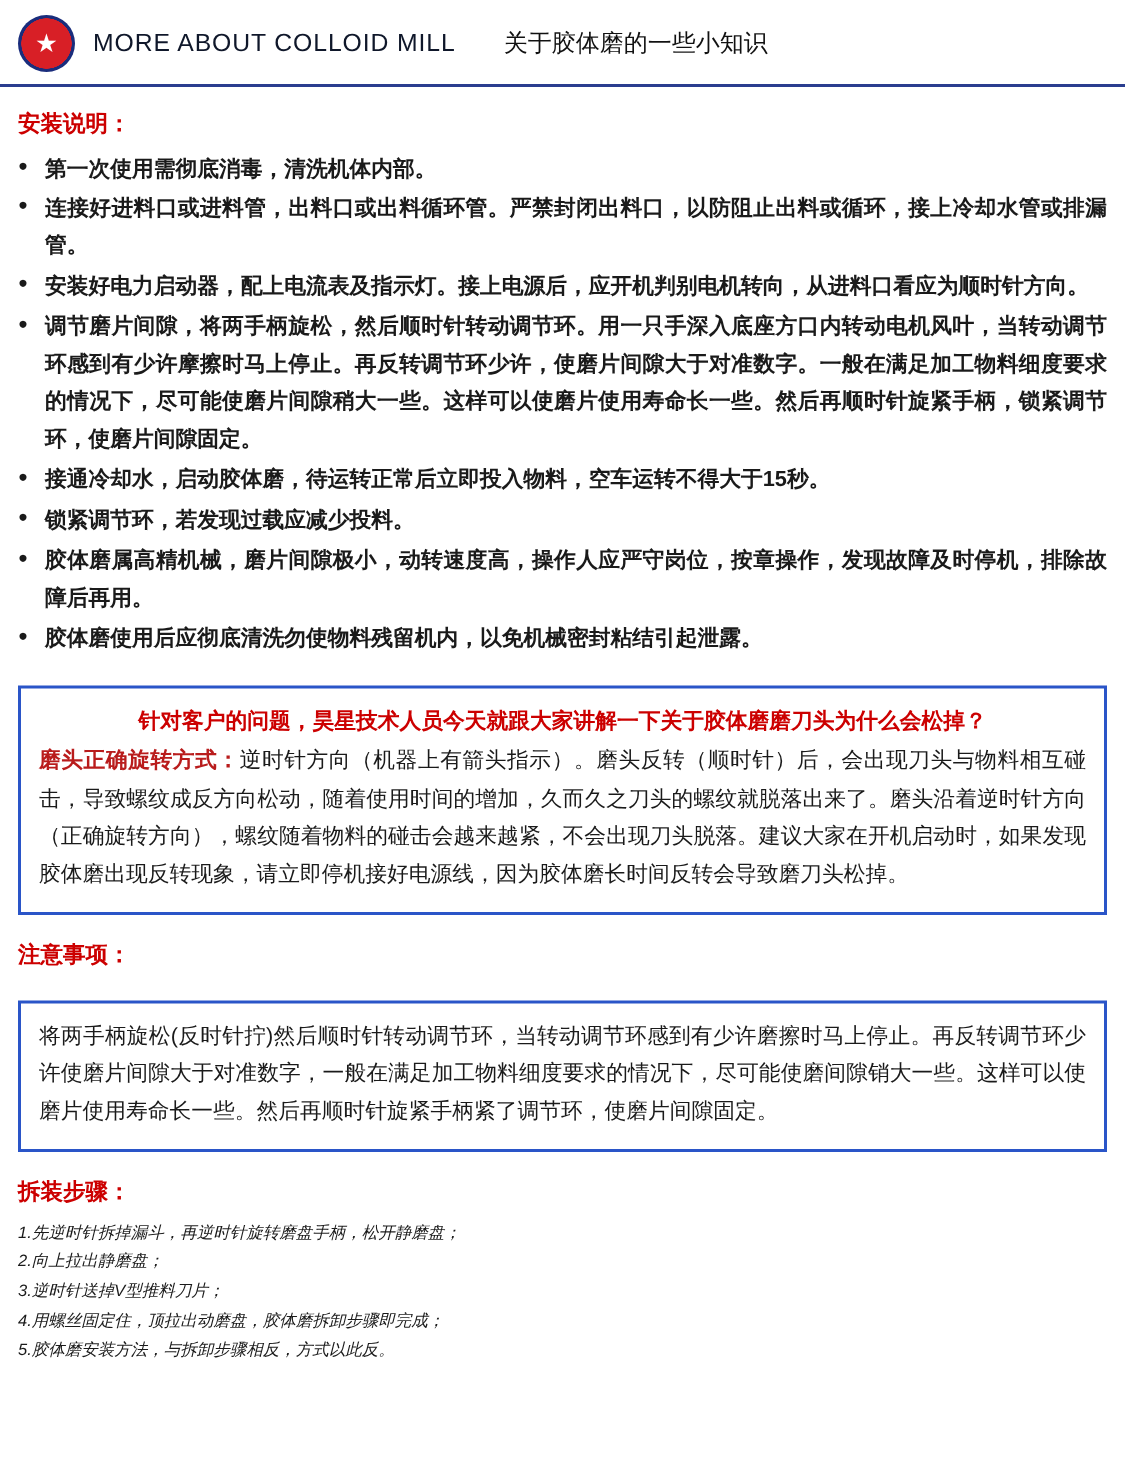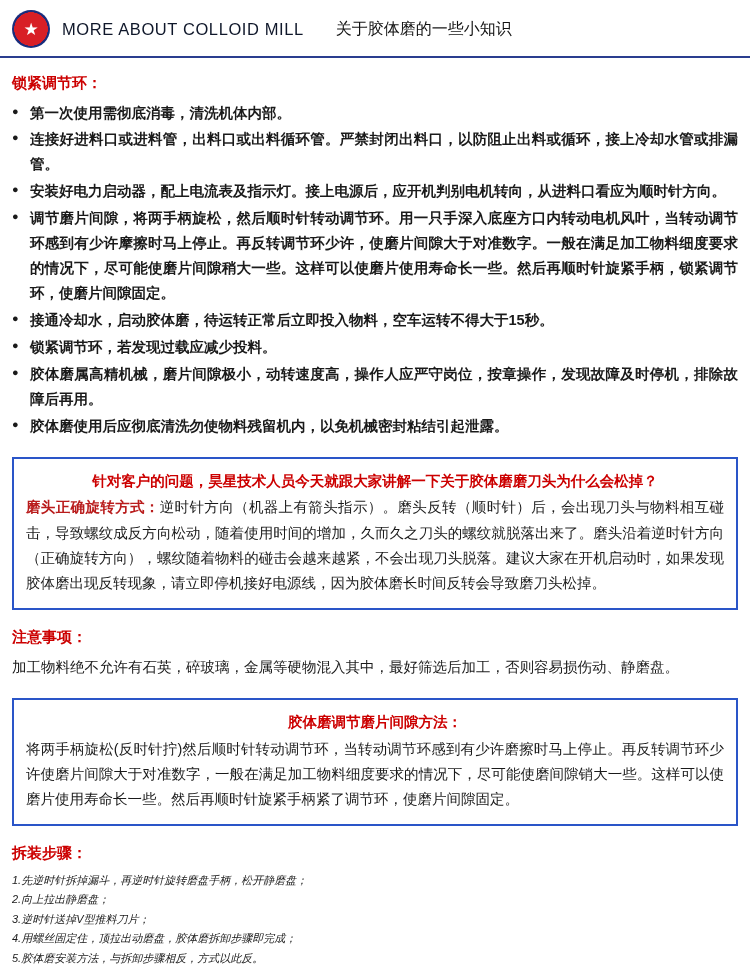--- a/index.html
+++ b/index.html
@@ -144,42 +144,40 @@
   <div class="header">
     <div class="logo">
       <span class="star">★</span>
     </div>
     <div class="header-en">MORE ABOUT COLLOID MILL</div>
     <div class="header-cn">关于胶体磨的一些小知识</div>
   </div>
 
   <div class="content">
 
-    <h2 class="sec-title">锁紧调节环：</h2>
+    <h2 class="sec-title">安装说明：</h2>
     <ul class="bullet-list">
       <li>第一次使用需彻底消毒，清洗机体内部。</li>
       <li>连接好进料口或进料管，出料口或出料循环管。严禁封闭出料口，以防阻止出料或循环，接上冷却水管或排漏管。</li>
       <li>安装好电力启动器，配上电流表及指示灯。接上电源后，应开机判别电机转向，从进料口看应为顺时针方向。</li>
       <li>调节磨片间隙，将两手柄旋松，然后顺时针转动调节环。用一只手深入底座方口内转动电机风叶，当转动调节环感到有少许摩擦时马上停止。再反转调节环少许，使磨片间隙大于对准数字。一般在满足加工物料细度要求的情况下，尽可能使磨片间隙稍大一些。这样可以使磨片使用寿命长一些。然后再顺时针旋紧手柄，锁紧调节环，使磨片间隙固定。</li>
       <li>接通冷却水，启动胶体磨，待运转正常后立即投入物料，空车运转不得大于15秒。</li>
       <li>锁紧调节环，若发现过载应减少投料。</li>
       <li>胶体磨属高精机械，磨片间隙极小，动转速度高，操作人应严守岗位，按章操作，发现故障及时停机，排除故障后再用。</li>
       <li>胶体磨使用后应彻底清洗勿使物料残留机内，以免机械密封粘结引起泄露。</li>
     </ul>
 
     <div class="box">
       <div class="box-title">针对客户的问题，昊星技术人员今天就跟大家讲解一下关于胶体磨磨刀头为什么会松掉？</div>
       <p><span class="box-sub">磨头正确旋转方式：</span><span>逆时针方向（机器上有箭头指示）。磨头反转（顺时针）后，会出现刀头与物料相互碰击，导致螺纹成反方向松动，随着使用时间的增加，久而久之刀头的螺纹就脱落出来了。磨头沿着逆时针方向（正确旋转方向），螺纹随着物料的碰击会越来越紧，不会出现刀头脱落。建议大家在开机启动时，如果发现胶体磨出现反转现象，请立即停机接好电源线，因为胶体磨长时间反转会导致磨刀头松掉。</span></p>
     </div>
 
     <h2 class="sec-title">注意事项：</h2>
-    <p class="plain-para">加工物料绝不允许有石英，碎玻璃，金属等硬物混入其中，最好筛选后加工，否则容易损伤动、静磨盘。</p>
 
     <div class="box">
-      <div class="box-title">胶体磨调节磨片间隙方法：</div>
       <p>将两手柄旋松(反时针拧)然后顺时针转动调节环，当转动调节环感到有少许磨擦时马上停止。再反转调节环少许使磨片间隙大于对准数字，一般在满足加工物料细度要求的情况下，尽可能使磨间隙销大一些。这样可以使磨片使用寿命长一些。然后再顺时针旋紧手柄紧了调节环，使磨片间隙固定。</p>
     </div>
 
     <h2 class="sec-title">拆装步骤：</h2>
     <ol class="steps">
       <li>1.先逆时针拆掉漏斗，再逆时针旋转磨盘手柄，松开静磨盘；</li>
       <li>2.向上拉出静磨盘；</li>
       <li>3.逆时针送掉V型推料刀片；</li>
       <li>4.用螺丝固定住，顶拉出动磨盘，胶体磨拆卸步骤即完成；</li>
       <li>5.胶体磨安装方法，与拆卸步骤相反，方式以此反。</li>

